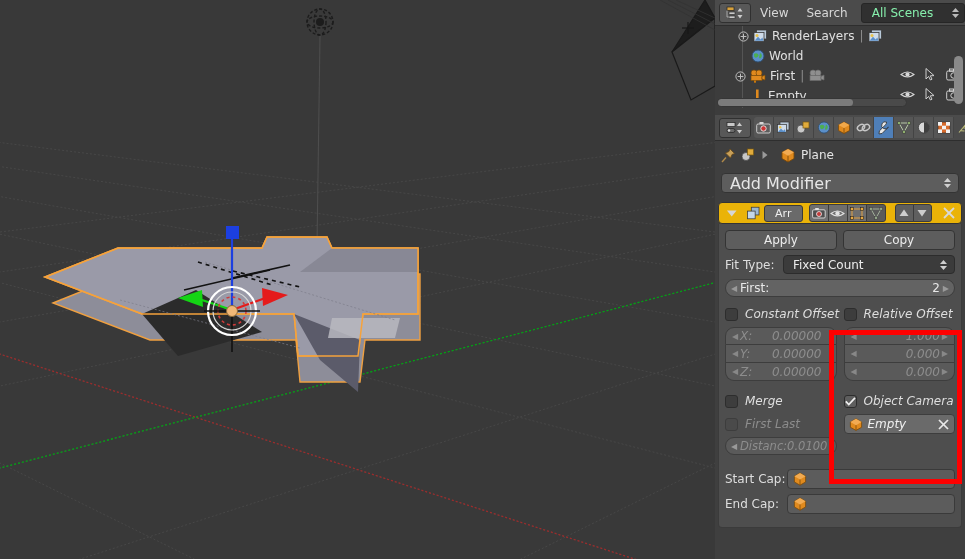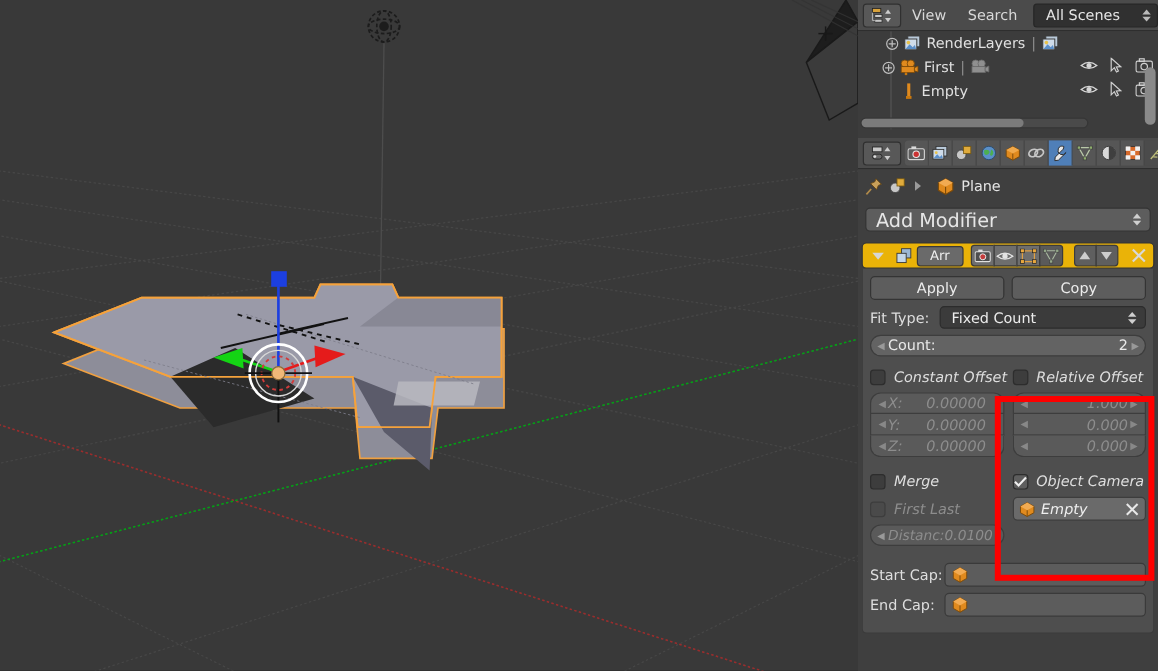--- a/index.html
+++ b/index.html
@@ -33,21 +33,21 @@
     display: flex; align-items: center; padding-left: 4px;
   }
   .editor-type-btn {
     width: 32px; height: 20px; background: #585858; border: 1px solid #303030;
     border-radius: 3px; display: flex; align-items: center; justify-content: center; gap: 1px;
     flex: none;
   }
   .menu-txt { color: #d8d8d8; font-size: 12px; padding: 0 9px; white-space: nowrap; }
   .scene-select {
     height: 20px; background: #303030; border: 1px solid #262626; border-radius: 3px;
-    color: #e5e5e5; font-size: 12px; display: flex; align-items: center;
+    color: #86efac; font-size: 12px; display: flex; align-items: center;
     padding: 0 18px 0 10px; margin-left: 4px; flex: 1; min-width: 0; position: relative;
   }
   .outliner-body { position: absolute; left: 0; top: 26px; width: 250px; height: 82px; overflow: hidden; }
   .ol-row { position: relative; height: 20px; display: flex; align-items: center; font-size: 12px; color: #e0e0e0; }
   .ol-expand { width: 11px; height: 11px; flex: none; margin-left: 2px; }
   .ol-label { margin-left: 4px; white-space: nowrap; }
   .ol-right-icons { position: absolute; right: 4px; top: 2px; display: flex; gap: 10px; align-items: center; }
   .ol-tree-line { position: absolute; left: 27px; top: 0; width: 1px; height: 82px; background: #555; }
   .ol-hscroll {
     position: absolute; left: 2px; bottom: 1px; width: 190px; height: 9px;
@@ -337,20 +337,28 @@
           <span class="ol-label">RenderLayers</span>
           <span style="color:#8d8d8d;margin:0 5px">|</span>
           <svg width="15" height="14" viewBox="0 0 15 14">
             <rect x="3.5" y="1" width="10" height="9" fill="#b9c9d9" stroke="#3a3a3a" stroke-width="0.8"></rect>
             <rect x="1" y="3.5" width="10" height="9" fill="#cfdcea" stroke="#3a3a3a" stroke-width="0.8"></rect>
             <circle cx="4" cy="6.5" r="1.5" fill="#e8c24a"></circle>
             <path d="M1.6 11.8 L5 7.8 L7.6 10.4 L9.4 8.6 L10.4 11.8 Z" fill="#5b8fc9"></path>
           </svg>
         </div>
 
+        <div class="ol-row" style="padding-left:36px">
+          <svg width="14" height="14" viewBox="0 0 14 14">
+            <circle cx="7" cy="7" r="6" fill="#5b8fc9" stroke="#2d4d6e" stroke-width="0.9"></circle>
+            <path d="M3 5 Q5 3.5 7 5 Q8.5 6.5 6.5 8 Q4 9.5 3.2 7.5 Z" fill="#4caf50"></path>
+            <path d="M9 4 Q11.5 5.5 10.5 8 Q9 10.5 8 8.5 Q8.5 6 9 4 Z" fill="#4caf50"></path>
+          </svg>
+          <span class="ol-label">World</span>
+        </div>
 
         <div class="ol-row" style="padding-left:18px">
           <svg class="ol-expand" viewBox="0 0 11 11">
             <circle cx="5.5" cy="5.5" r="4.6" fill="none" stroke="#bfbfbf" stroke-width="1"></circle>
             <line x1="5.5" y1="2.6" x2="5.5" y2="8.4" stroke="#bfbfbf" stroke-width="1"></line>
             <line x1="2.6" y1="5.5" x2="8.4" y2="5.5" stroke="#bfbfbf" stroke-width="1"></line>
           </svg>
           <svg width="16" height="14" viewBox="0 0 16 14" style="margin-left:4px">
             <circle cx="4" cy="4" r="3" fill="#e08a1e" stroke="#7a4a0a" stroke-width="0.7"></circle>
             <circle cx="9" cy="4" r="3" fill="#e08a1e" stroke="#7a4a0a" stroke-width="0.7"></circle>
@@ -621,21 +629,21 @@
                   <svg width="9" height="11" viewBox="0 0 9 11">
                     <polygon points="4.5,0.5 8,4.5 1,4.5" fill="#cfcfcf"></polygon>
                     <polygon points="4.5,10.5 8,6.5 1,6.5" fill="#cfcfcf"></polygon>
                   </svg>
                 </span>
               </div>
             </div>
 
             <div class="numfield" style="margin-bottom:7px">
               <span class="nm-l">◀</span>
-              <span class="nm-name">Count:</span>
+              <span class="nm-name">First:</span>
               <span class="nm-val">2</span>
               <span class="nm-r">▶</span>
             </div>
 
             <div class="cols">
               <div class="col">
                 <div class="chk-row">
                   <span class="chk"></span>
                   <span class="lbl" style="white-space:nowrap">Constant Offset</span>
                 </div>

